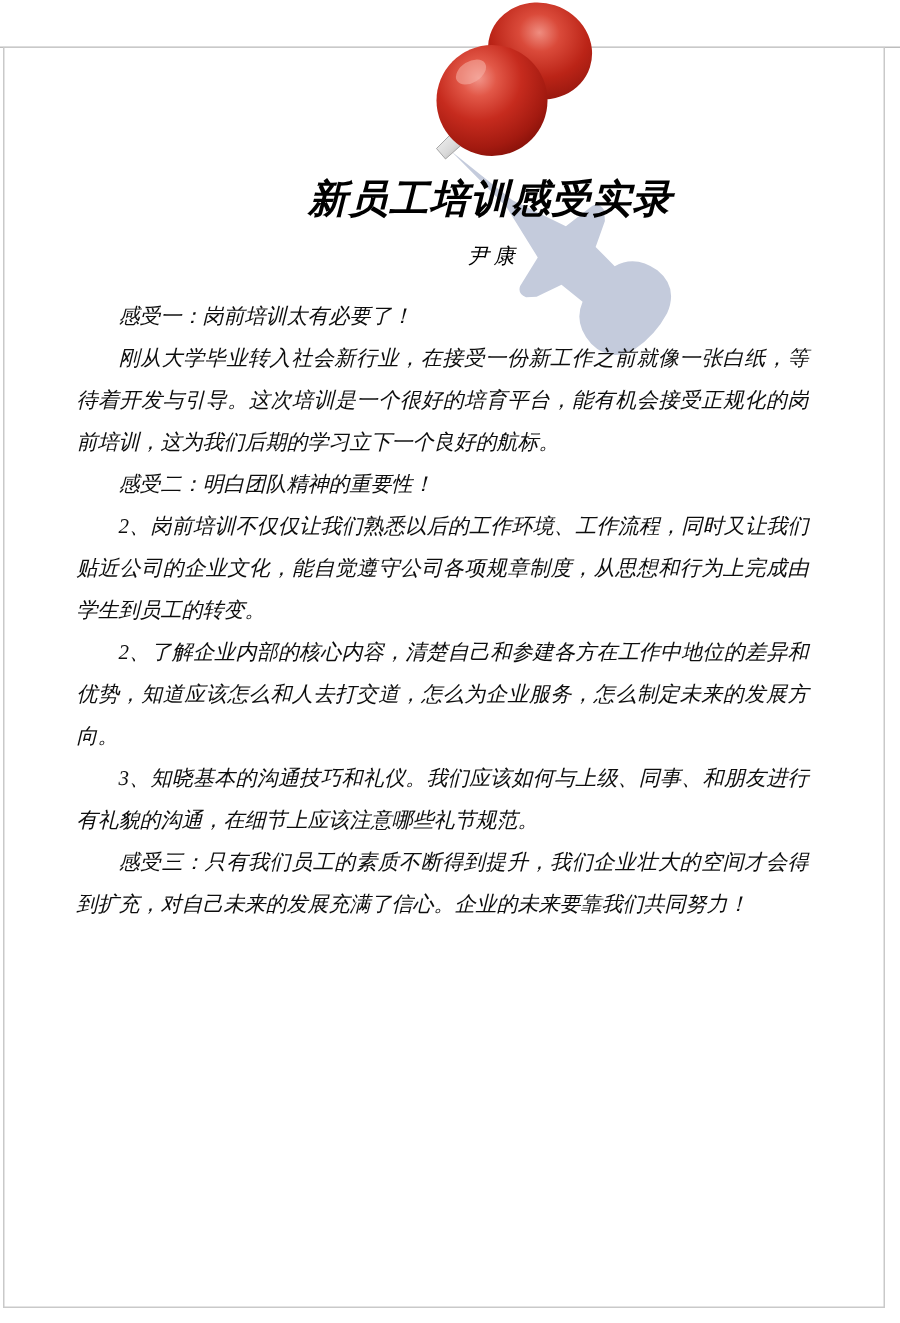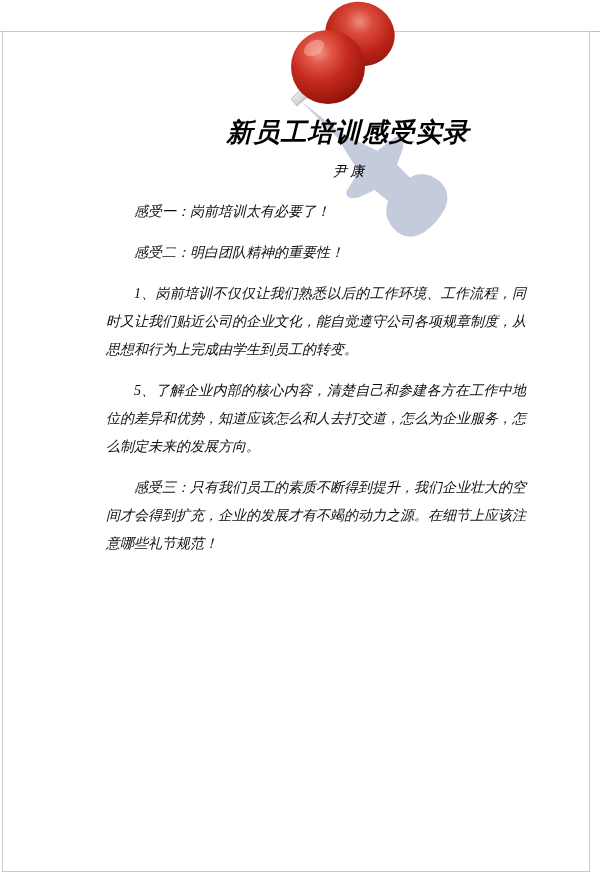--- a/index.html
+++ b/index.html
@@ -22,21 +22,20 @@
   }
   
   .page {
     position: absolute;
     left: 2px; top: 31px;
     width: 588px; height: 841px;
     background: #ffffff;
     border: 1px solid #c9c9c9;
     box-sizing: border-box;
     z-index: 2;
-    padding-left: 42px;
   }
   .pin-shadow {
     position: absolute;
     left: 0; top: 0;
     z-index: 1;
     pointer-events: none;
   }
   .page-inner {
     position: relative;
     z-index: 2;
@@ -66,21 +65,21 @@
   .doc-body {
     margin-top: 16px;
     padding: 0 50px 0 48px;
     font-size: 14px;
     font-style: italic;
     line-height: 28px;
     text-align: justify;
     color: #0d0d0d;
   }
   .doc-body p {
-    margin: 13px;
+    margin: 0;
     text-indent: 2em;
   }
   .pushpin {
     position: absolute;
     left: 260px; top: 0;
     z-index: 3;
     pointer-events: none;
   }
 </style>
 </head>
@@ -113,24 +112,26 @@
           L -14 90 L -3 52
           Z"></path>
       </g>
     </svg>
 
     <div class="page-inner">
       <h1 class="doc-title">新员工培训感受实录</h1>
       <div class="doc-author">尹康</div>
       <div class="doc-body">
           <p>感受一：岗前培训太有必要了！</p>
+          <p>刚从大学毕业转入社会新行业，在接受一份新工作之前就像一张白纸，等待着开发与引导。这次培训是一个很好的培育平台，能有机会接受正规化的岗前培训，这为我们后期的学习立下一个良好的航标。</p>
           <p>感受二：明白团队精神的重要性！</p>
-          <p>1、岗前培训不仅仅让我们熟悉以后的工作环境、工作流程，同时又让我们贴近公司的企业文化，能自觉遵守公司各项规章制度，从思想和行为上完成由学生到员工的转变。</p>
-          <p>5、了解企业内部的核心内容，清楚自己和参建各方在工作中地位的差异和优势，知道应该怎么和人去打交道，怎么为企业服务，怎么制定未来的发展方向。</p>
-          <p>感受三：只有我们员工的素质不断得到提升，我们企业壮大的空间才会得到扩充，企业的发展才有不竭的动力之源。在细节上应该注意哪些礼节规范！</p>
+          <p>2、岗前培训不仅仅让我们熟悉以后的工作环境、工作流程，同时又让我们贴近公司的企业文化，能自觉遵守公司各项规章制度，从思想和行为上完成由学生到员工的转变。</p>
+          <p>2、了解企业内部的核心内容，清楚自己和参建各方在工作中地位的差异和优势，知道应该怎么和人去打交道，怎么为企业服务，怎么制定未来的发展方向。</p>
+          <p>3、知晓基本的沟通技巧和礼仪。我们应该如何与上级、同事、和朋友进行有礼貌的沟通，在细节上应该注意哪些礼节规范。</p>
+          <p>感受三：只有我们员工的素质不断得到提升，我们企业壮大的空间才会得到扩充，对自己未来的发展充满了信心。企业的未来要靠我们共同努力！</p>
         </div>
     </div>
   </div>
 
   <svg class="pushpin" width="200" height="230" viewBox="260 0 200 230" xmlns="http://www.w3.org/2000/svg">
     <defs>
       <radialGradient id="headGrad" cx="0.44" cy="0.32" r="0.78">
         <stop offset="0%" stop-color="#ef8d80"></stop>
         <stop offset="25%" stop-color="#da4a3a"></stop>
         <stop offset="60%" stop-color="#bb2417"></stop>

